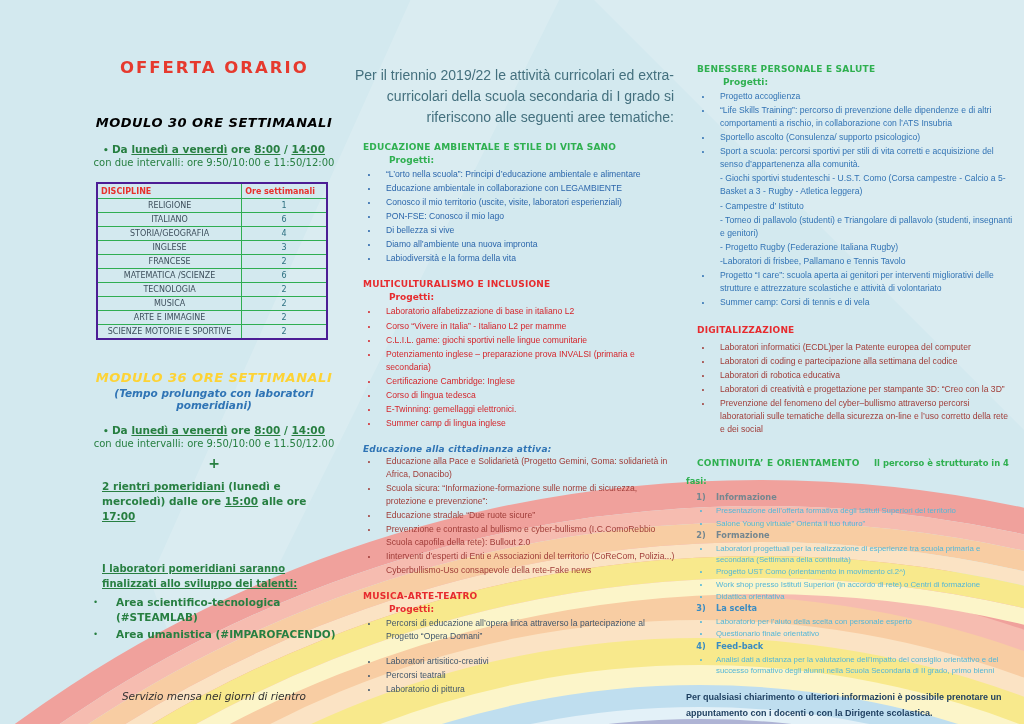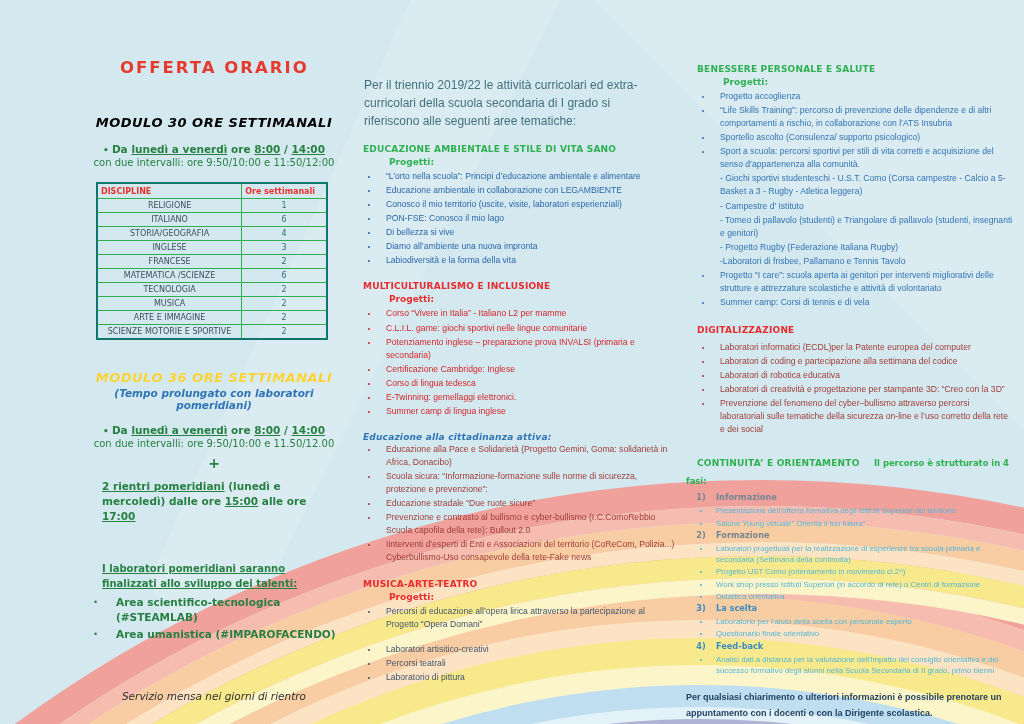--- a/index.html
+++ b/index.html
@@ -27,35 +27,35 @@
   .afternoons{font:bold 10.5px "DejaVu Sans",sans-serif;color:#277f41;margin:8px 0 0 14px;line-height:1.45;}
   .labs-intro{font:bold 10px "DejaVu Sans",sans-serif;color:#277f41;text-decoration:underline;
               margin:36px 0 4px 14px;line-height:1.5;}
   .left-list .li{display:flex;margin:2px 0;}
   .left-list .m{flex:0 0 22px;text-align:left;padding-left:6px;color:#277f41;font-size:9px;line-height:15px;}
   .left-list .t{flex:1;font:bold 10.5px "DejaVu Sans",sans-serif;color:#277f41;line-height:1.45;}
   .mensa{font:italic 10.5px "DejaVu Sans",sans-serif;color:#2f2f2f;text-align:center;margin-top:48px;}
 
   table.disc{border-collapse:collapse;width:232px;margin:14px 0 0 8px;background:transparent;}
   table.disc th,table.disc td{border:1px solid #2fae52;padding:1px 3px;}
-  table.disc{border:2px solid #0f766e;}
+  table.disc{border:2px solid #4c1d95;}
   table.disc th{font:bold 8px "DejaVu Sans",sans-serif;color:#e8312d;text-align:left;height:12px;}
   table.disc td.n1{font:8px "DejaVu Sans",sans-serif;color:#3d4f5c;text-align:center;height:11px;}
   table.disc td.n2{font:8px "DejaVu Sans",sans-serif;color:#2c6f80;text-align:center;}
 
   
   .list .li{display:flex;margin:1px 0;}
   .list .m{flex:0 0 34px;text-align:center;font-size:7px;line-height:13px;}
   .list .t{flex:1;font-size:8.6px;line-height:1.52;}
   .li.dash{padding-left:34px;}
   .li.gap{margin-top:12px;}
 
   
   .col-mid{left:352px;top:64px;width:323px;}
-  .intro{font-size:12px;line-height:1.5;color:#44707e;margin:12px;}
+  .intro{font-size:14px;line-height:1.5;color:#44707e;margin:1px;text-align:right;}
   .h3{font:bold 9px "DejaVu Sans",sans-serif;letter-spacing:.2px;margin:14px 0 0 0;padding-left:11px;}
   .h3.green{color:#2fb050;}
   .h3.red{color:#e72b2e;}
   .h3.blue-it{font:italic bold 9px "DejaVu Sans",sans-serif;color:#2f74b5;}
   .progetti{font:bold 9px "DejaVu Sans",sans-serif;margin:3px 0 3px 14px;padding-left:23px;}
   .progetti.green{color:#2fb050;}
   .progetti.red{color:#e72b2e;}
   .list.blue .m,.list.blue .t{color:#2b66ab;}
   .list.redl .m,.list.redl .t{color:#d4252b;}
   .list.maroon .m,.list.maroon .t{color:#a03d39;}
@@ -218,20 +218,24 @@
           <span class="m">•</span>
           <span class="t">Labiodiversità e la forma della vita</span>
         </div>
       </div>
 
     <h3 class="h3 red">MULTICULTURALISMO E INCLUSIONE</h3>
     <div class="progetti red">Progetti:</div>
     <div class="list redl">
         <div class="li ">
           <span class="m">•</span>
+          <span class="t">Laboratorio alfabetizzazione di base in italiano L2</span>
+        </div>
+        <div class="li ">
+          <span class="m">•</span>
           <span class="t">Corso “Vivere in Italia” -  Italiano L2 per mamme</span>
         </div>
         <div class="li ">
           <span class="m">•</span>
           <span class="t">C.L.I.L. game: giochi sportivi nelle lingue comunitarie</span>
         </div>
         <div class="li ">
           <span class="m">•</span>
           <span class="t">Potenziamento inglese – preparazione prova INVALSI (primaria e secondaria)</span>
         </div>

